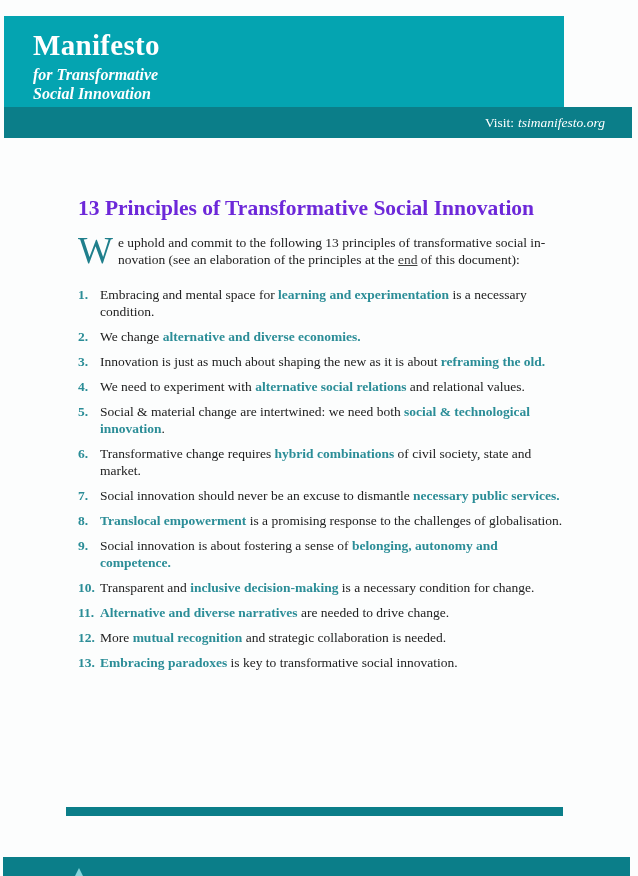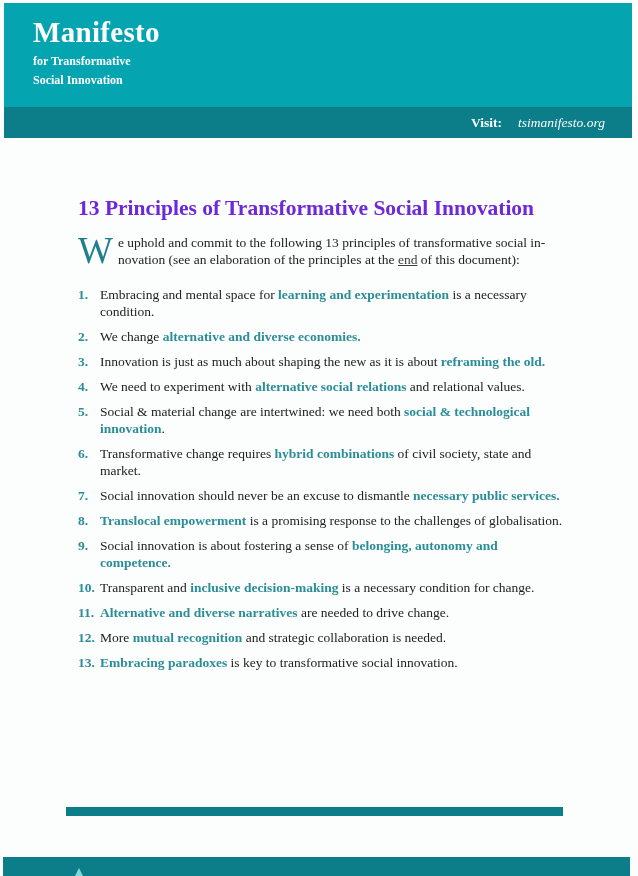--- a/index.html
+++ b/index.html
@@ -6,40 +6,40 @@
   body {
     width:638px; height:876px;
     position:relative;
     overflow:hidden;
     background:#fcfdfd;
     font-family:"Liberation Serif", serif;
     color:#212121;
   }
   
   .masthead {
-    position:absolute; left:4px; top:3px; width:628px; height:104px;
+    position:absolute; left:4px; top:16px; width:560px; height:104px;
     background:#04a4b1; color:#ffffff;
     box-sizing:border-box; padding:13px 0 0 29px;
   }
   .masthead-title {
     font-size:29px; font-weight:bold; line-height:32px; letter-spacing:0.3px;
   }
   .masthead-sub {
-    font-size:12px; font-weight:bold; line-height:19px;
+    font-size:16px; font-weight:bold; line-height:19px;font-style:italic;
   }
   .masthead-sub.first { margin-top:4px; }
   
   .visit-bar {
     position:absolute; left:4px; top:107px; width:628px; height:31px;
     background:#0b7e89; color:#ffffff;
     box-sizing:border-box;
     display:flex; align-items:center; justify-content:flex-end;
     padding-right:27px; font-size:13.5px;
   }
-  .visit-label { font-weight:bold; margin-right:16px; }
+  .visit-label { font-weight:normal; margin-right:4px; }
   .visit-link { font-style:italic; color:#ffffff; text-decoration:none; cursor:pointer; }
   
   .content { position:absolute; left:78px; top:195px; width:488px; }
   .page-title {
     margin:0 0 12px 0;
     font-size:21.5px; font-weight:bold; line-height:27px;
     color:#6d28d9;
   }
   .intro {
     margin:0 0 18px 0;

